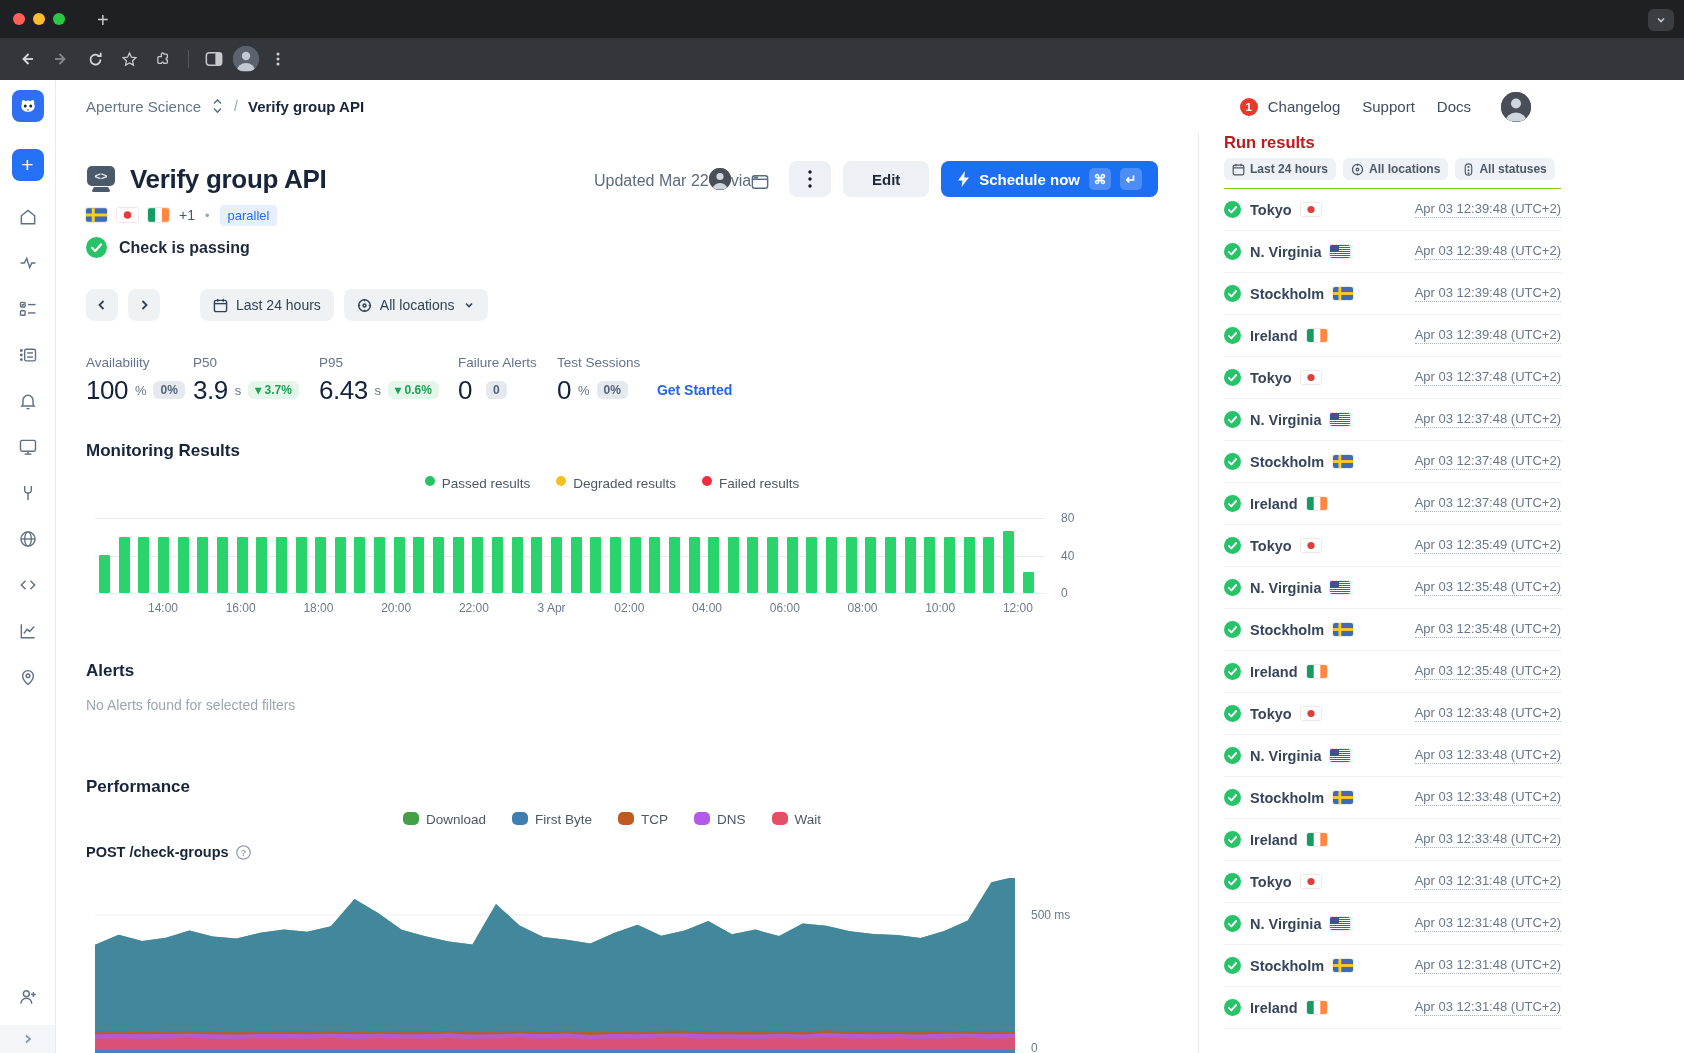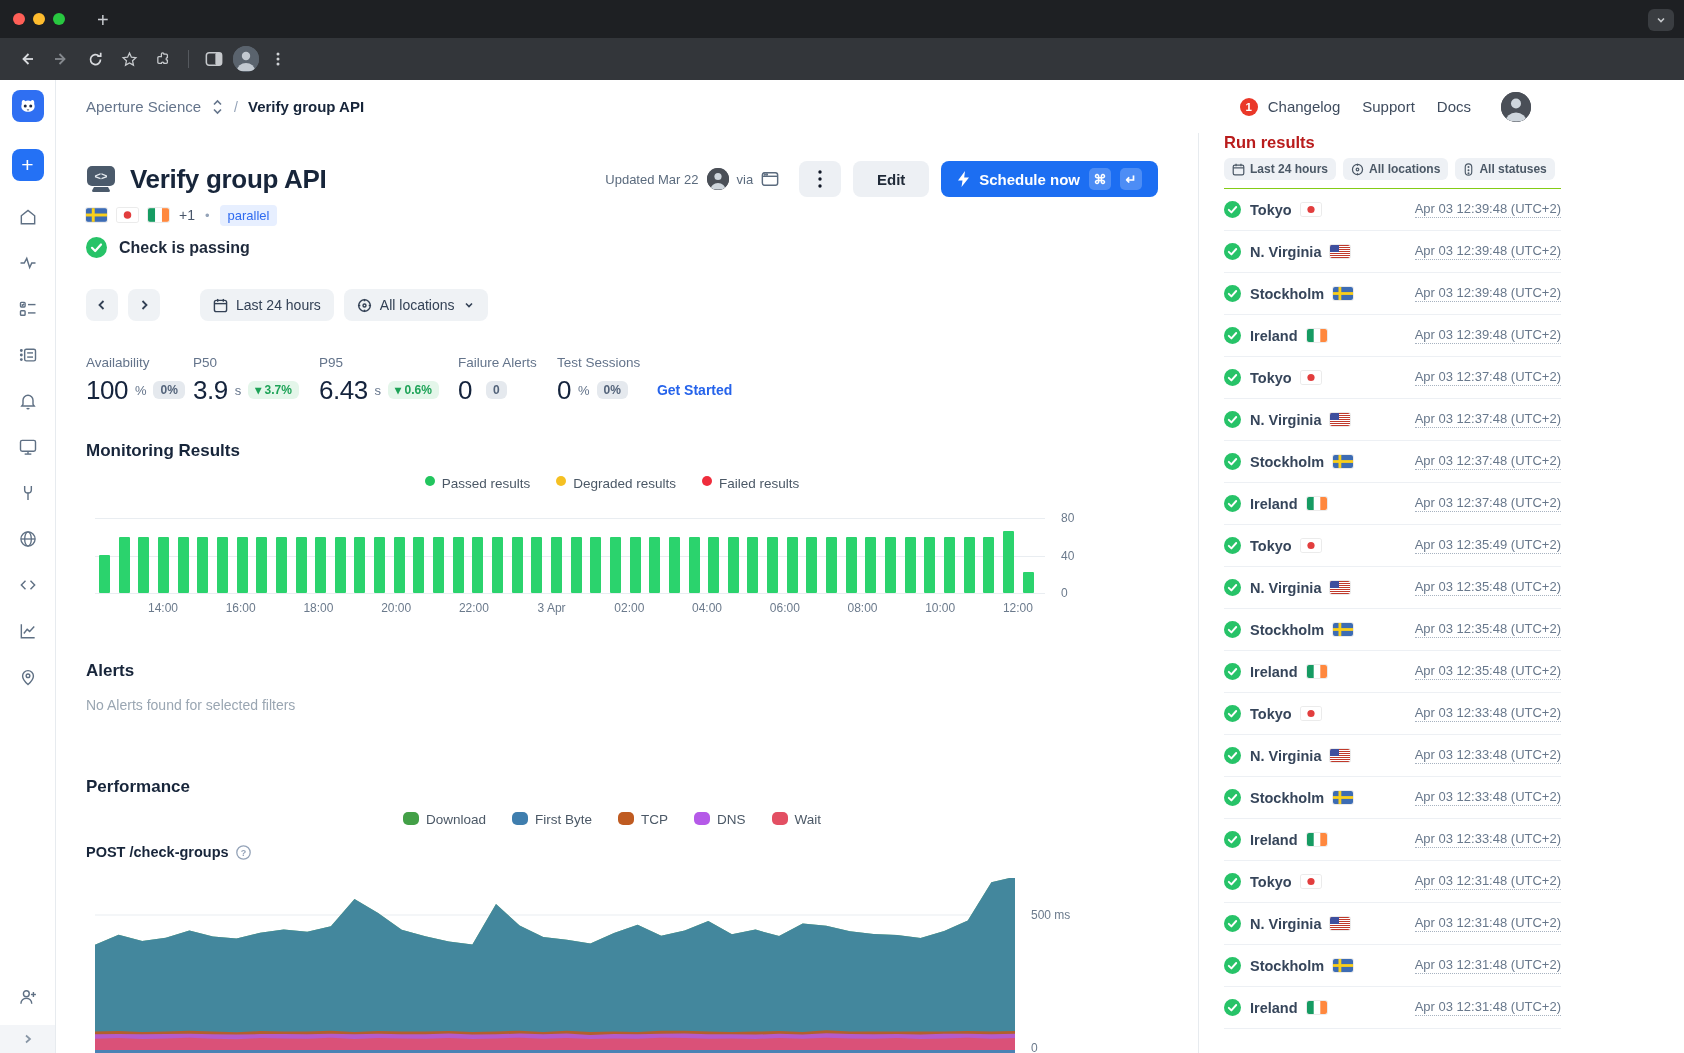--- a/index.html
+++ b/index.html
@@ -25,41 +25,41 @@
 
 .app{display:flex;height:973px;background:#fff}
 .sidebar{width:56px;border-right:1px solid #e7ebef;display:flex;flex-direction:column;align-items:center;padding:10px 0 0;flex:0 0 56px}
 .logo{width:32px;height:32px;border-radius:8px;background:#2f6ff2;display:flex;align-items:center;justify-content:center}
 .plusbtn{width:32px;height:32px;border-radius:8px;background:#2471f5;color:#fff;font-size:21px;display:flex;align-items:center;justify-content:center;margin-top:27px;font-weight:400}
 .side-ic{margin-top:26px;height:20px}
 .side-bottom{margin-top:auto;display:flex;flex-direction:column;align-items:center;width:100%}
 .collapse{width:100%;height:28px;background:#f3f5f8;display:flex;align-items:center;justify-content:center;margin-top:18px}
 .mainwrap{flex:1;display:flex;flex-direction:column;min-width:0}
 .topbar{height:53px;display:flex;align-items:center;padding:0 153px 0 30px;flex:0 0 53px}
-.crumb{display:flex;align-items:center;gap:10px}
+.crumb{display:flex;align-items:flex-start;gap:10px}
 .crumb-account{color:#64748b;font-size:15px;font-weight:500}
 .crumb-sep{color:#94a3b8;font-size:14px}
 .crumb-page{color:#17253a;font-weight:700;font-size:15px}
 .topbar-right{margin-left:auto;display:flex;align-items:center;gap:22px;color:#3f4c5e;font-size:15px}
 .badge-red{width:18px;height:18px;background:#ea3829;color:#fff;border-radius:50%;font-size:11.5px;font-weight:700;display:flex;align-items:center;justify-content:center;margin-right:-12px}
 .hdr-avatar{width:30px;height:30px;border-radius:50%;overflow:hidden;background:#4a4f57;margin-left:8px}
 .body{display:flex;flex:1;min-height:0}
 .main{width:1142px;position:relative;overflow:hidden;flex:0 0 1142px}
 .runpanel{flex:1;border-left:1px solid #e7ebef;padding:0 0 0 25px;position:relative;overflow:hidden}
 
 .abs{position:absolute;left:30px}
 .title-row{top:26px;right:40px;display:flex;align-items:center;height:40px}
 .check-icon{margin-right:14px}
 h1{font-size:26px;font-weight:700;color:#17253a;letter-spacing:-0.3px}
 .title-right{margin-left:auto;display:flex;align-items:center;gap:12px}
-.updated{display:flex;align-items:center;gap:8px;color:#5b6b7e;font-size:13px;margin-right:8px}
+.updated{display:flex;align-items:flex-end;color:#5b6b7e;font-size:16px;margin-right:8px}
 .mini-avatar{width:22px;height:22px;border-radius:50%;overflow:hidden;background:#4a4f57}
 .btn{height:36px;border:none;border-radius:8px;background:#edf0f4;color:#1f2937;font-size:15px;font-weight:600;font-family:"Liberation Sans",sans-serif;display:flex;align-items:center;justify-content:center}
 .btn-kebab{width:42px;font-size:16px;letter-spacing:0;color:#111827}
-.btn-edit{width:76px}
+.btn-edit{width:86px}
 .btn-primary{background:#1c6ef2;color:#fff;padding:0 16px;gap:9px}
 .kbd{width:22px;height:22px;border-radius:5px;background:rgba(255,255,255,.22);display:flex;align-items:center;justify-content:center;font-size:13px}
 .flags-row{top:74px;display:flex;align-items:center;gap:10px;height:16px}
 .flag{display:inline-flex;border-radius:2px;overflow:hidden;box-shadow:0 0 0 1px rgba(0,0,0,.08)}
 .more-loc{color:#475569;font-size:14px}
 .dot-sep{color:#94a3b8;font-size:13px}
 .badge-parallel{background:#e7efff;color:#2f6bf0;font-size:13px;font-weight:500;border-radius:4px;padding:3px 8px}
 .status-row{top:104px;display:flex;align-items:center;gap:12px}
 .status-text{font-size:16px;font-weight:600;color:#1e293b}
 .controls-row{top:156px;display:flex;align-items:center;gap:10px}

